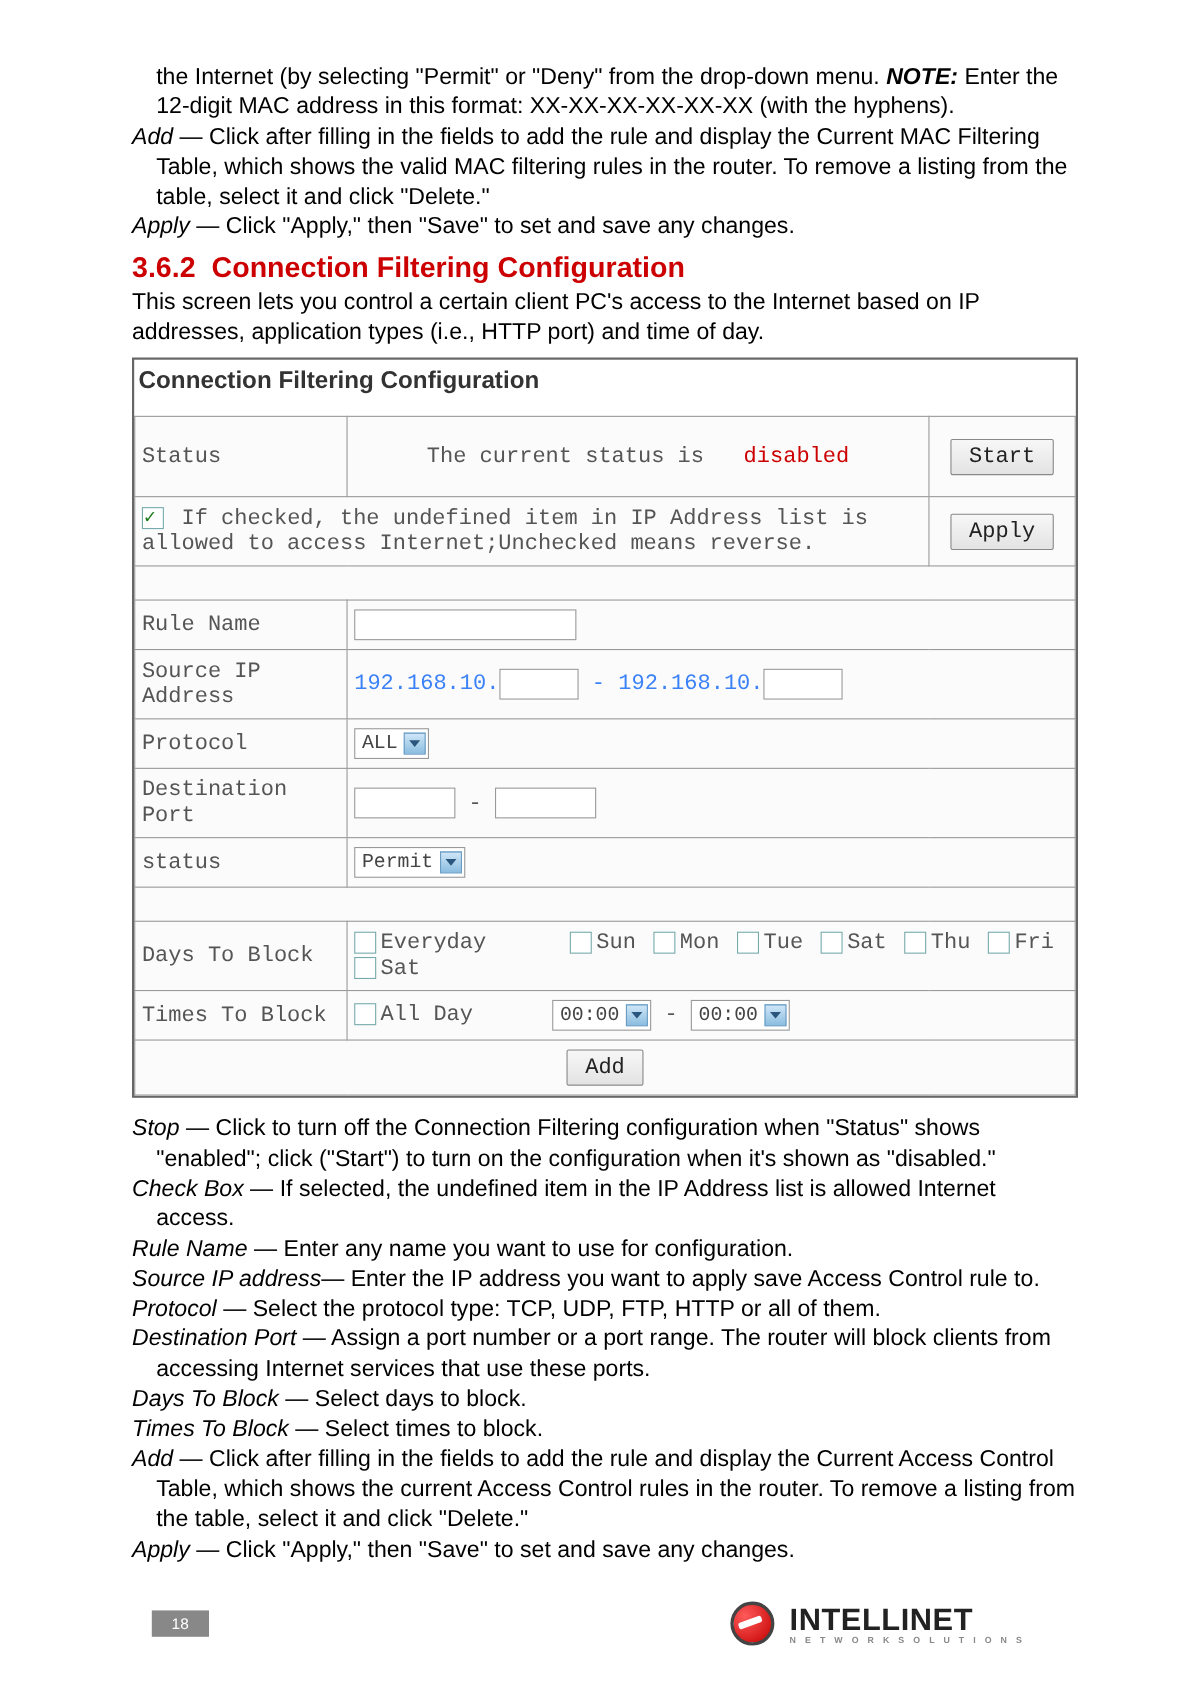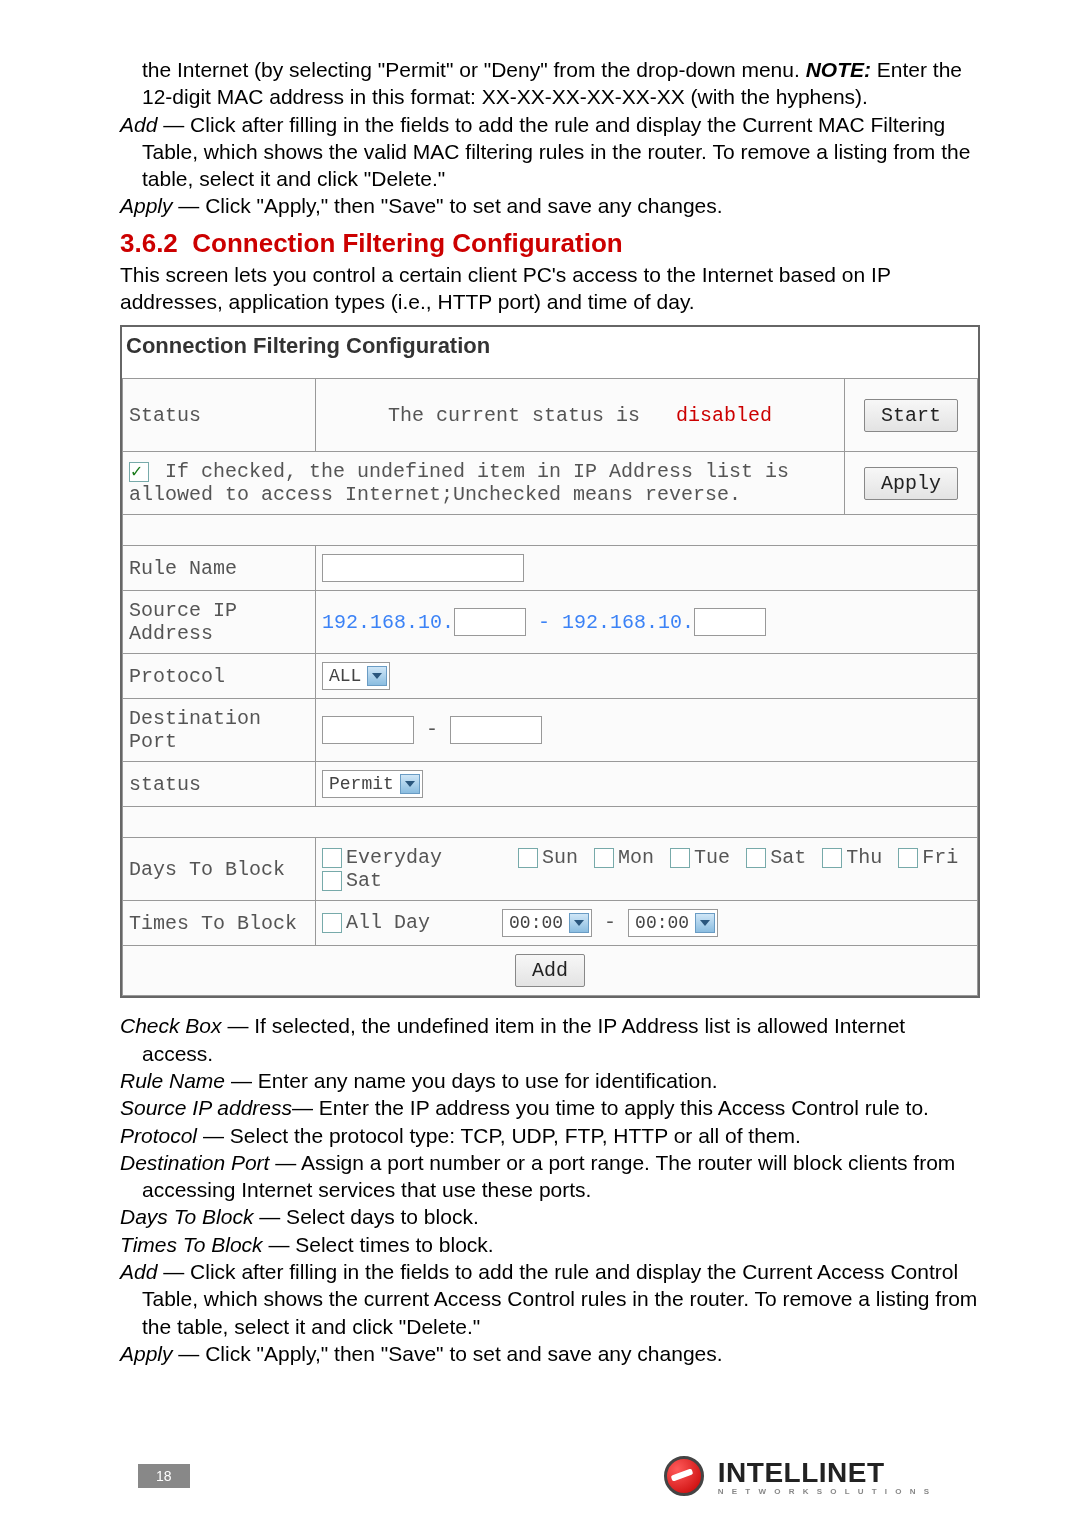--- a/index.html
+++ b/index.html
@@ -154,23 +154,24 @@
         </td>
       </tr>
       <tr class="add-row">
         <td colspan="3"><span class="btn">Add</span></td>
       </tr>
     </tbody>
       </table>
   </div>
 
   <div class="body-text" id="defs">
+      <div class="hanging"><span class="ital">Stop</span><span> — Click to turn off the Connection Filtering configuration when "Status" shows "enabled"; click ("Start") to turn on the configuration when it's shown as "disabled."</span></div>
       <div class="hanging"><span class="ital">Check Box</span><span> — If selected, the undefined item in the IP Address list is allowed Internet access.</span></div>
-      <div class="hanging"><span class="ital">Rule Name</span><span> — Enter any name you days to use for identification.</span></div>
-      <div class="hanging"><span class="ital">Source IP address</span><span>— Enter the IP address you time to apply this Access Control rule to.</span></div>
+      <div class="hanging"><span class="ital">Rule Name</span><span> — Enter any name you want to use for configuration.</span></div>
+      <div class="hanging"><span class="ital">Source IP address</span><span>— Enter the IP address you want to apply save Access Control rule to.</span></div>
       <div class="hanging"><span class="ital">Protocol</span><span> — Select the protocol type: TCP, UDP, FTP, HTTP or all of them.</span></div>
       <div class="hanging"><span class="ital">Destination Port</span><span> — Assign a port number or a port range. The router will block clients from accessing Internet services that use these ports.</span></div>
       <div class="hanging"><span class="ital">Days To Block</span><span> — Select days to block.</span></div>
       <div class="hanging"><span class="ital">Times To Block</span><span> — Select times to block.</span></div>
       <div class="hanging"><span class="ital">Add</span><span> — Click after filling in the fields to add the rule and display the Current Access Control Table, which shows the current Access Control rules in the router. To remove a listing from the table, select it and click "Delete."</span></div>
       <div class="hanging"><span class="ital">Apply</span><span> — Click "Apply," then "Save" to set and save any changes.</span></div>
     </div>
 
   <div class="footer">
     <div class="page-num">18</div>

